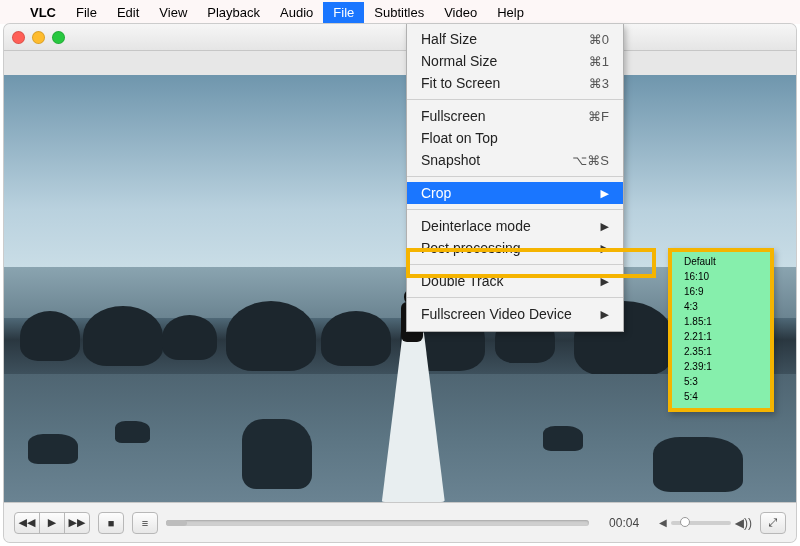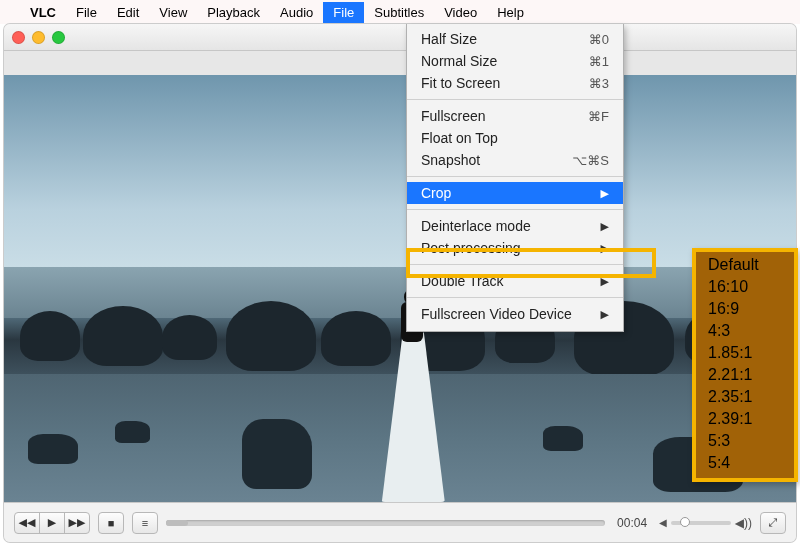--- a/index.html
+++ b/index.html
@@ -34,36 +34,36 @@
   
   .controls { position:absolute; left:0; right:0; bottom:0; height:40px; background:#f2f2f2; border-top:1px solid #c8c8c8; display:flex; align-items:center; padding:0 10px; gap:8px; font-size:12px; color:#444; }
   .btn { width:26px; height:22px; border:1px solid #b8b8b8; border-radius:4px; background:linear-gradient(#fdfdfd,#e7e7e7); display:flex; align-items:center; justify-content:center; font-size:11px; color:#333; }
   .btn-group { display:flex; }
   .btn-group .btn { border-radius:0; margin-left:-1px; }
   .btn-group .btn:first-child { border-radius:4px 0 0 4px; margin-left:0; }
   .btn-group .btn:last-child { border-radius:0 4px 4px 0; }
   .seek-wrap { flex:1; display:flex; align-items:center; }
   .seek { flex:1; height:6px; background:#cfcfcf; border-radius:3px; position:relative; box-shadow: inset 0 1px 2px rgba(0,0,0,.2); }
   .seek-fill { position:absolute; left:0; top:0; bottom:0; width:5%; background:#bdbdbd; border-radius:3px; }
-  .time { margin:0 4px; font-variant-numeric: tabular-nums; }
+  .time { margin:0 12px; font-variant-numeric: tabular-nums; }
   .vol-wrap { display:flex; align-items:center; gap:4px; }
   .vol-slider { width:60px; height:4px; background:#cfcfcf; border-radius:2px; position:relative; }
   .vol-knob { position:absolute; left:15%; top:-4px; width:10px; height:10px; border-radius:50%; background:#fff; border:1px solid #999; }
 
   
   .menu { position:absolute; top:24px; left:406px; width:218px; background:#f3f3f3; border:1px solid #b0b0b0; border-top:none; box-shadow:2px 3px 6px rgba(0,0,0,.25); font-size:14px; color:#222; padding-top:4px; padding-bottom:6px; }
   .mi { display:flex; align-items:center; padding:3px 14px; position:relative; }
   .mi .shortcut { margin-left:auto; color:#555; font-size:13px; }
   .mi .arrow { margin-left:auto; font-size:11px; color:#333; }
   .mi.hl { background:#1a76ff; color:#fff; }
   .mi.hl .arrow { color:#fff; }
   .sep { height:1px; background:#cfcfcf; margin:5px 0; }
 
   
-  .submenu { position:absolute; top:248px; left:692px; width:106px; background:#a16207; border:4px solid #f5b400; box-shadow:2px 3px 6px rgba(0,0,0,.25); font-size:16px; padding:2px 0 4px; }
+  .submenu { position:absolute; top:248px; left:668px; width:106px; background:#86efac; border:4px solid #f5b400; box-shadow:2px 3px 6px rgba(0,0,0,.25); font-size:10px; padding:2px 0 4px; }
   .submenu .mi { padding:2px 12px; }
 
   
   .crop-box { position:absolute; top:248px; left:406px; width:250px; height:30px; border:4px solid #f5b400; pointer-events:none; }
 </style>
 </head>
 <body>
 
 <div class="menubar">
   <span class="apple"></span>

